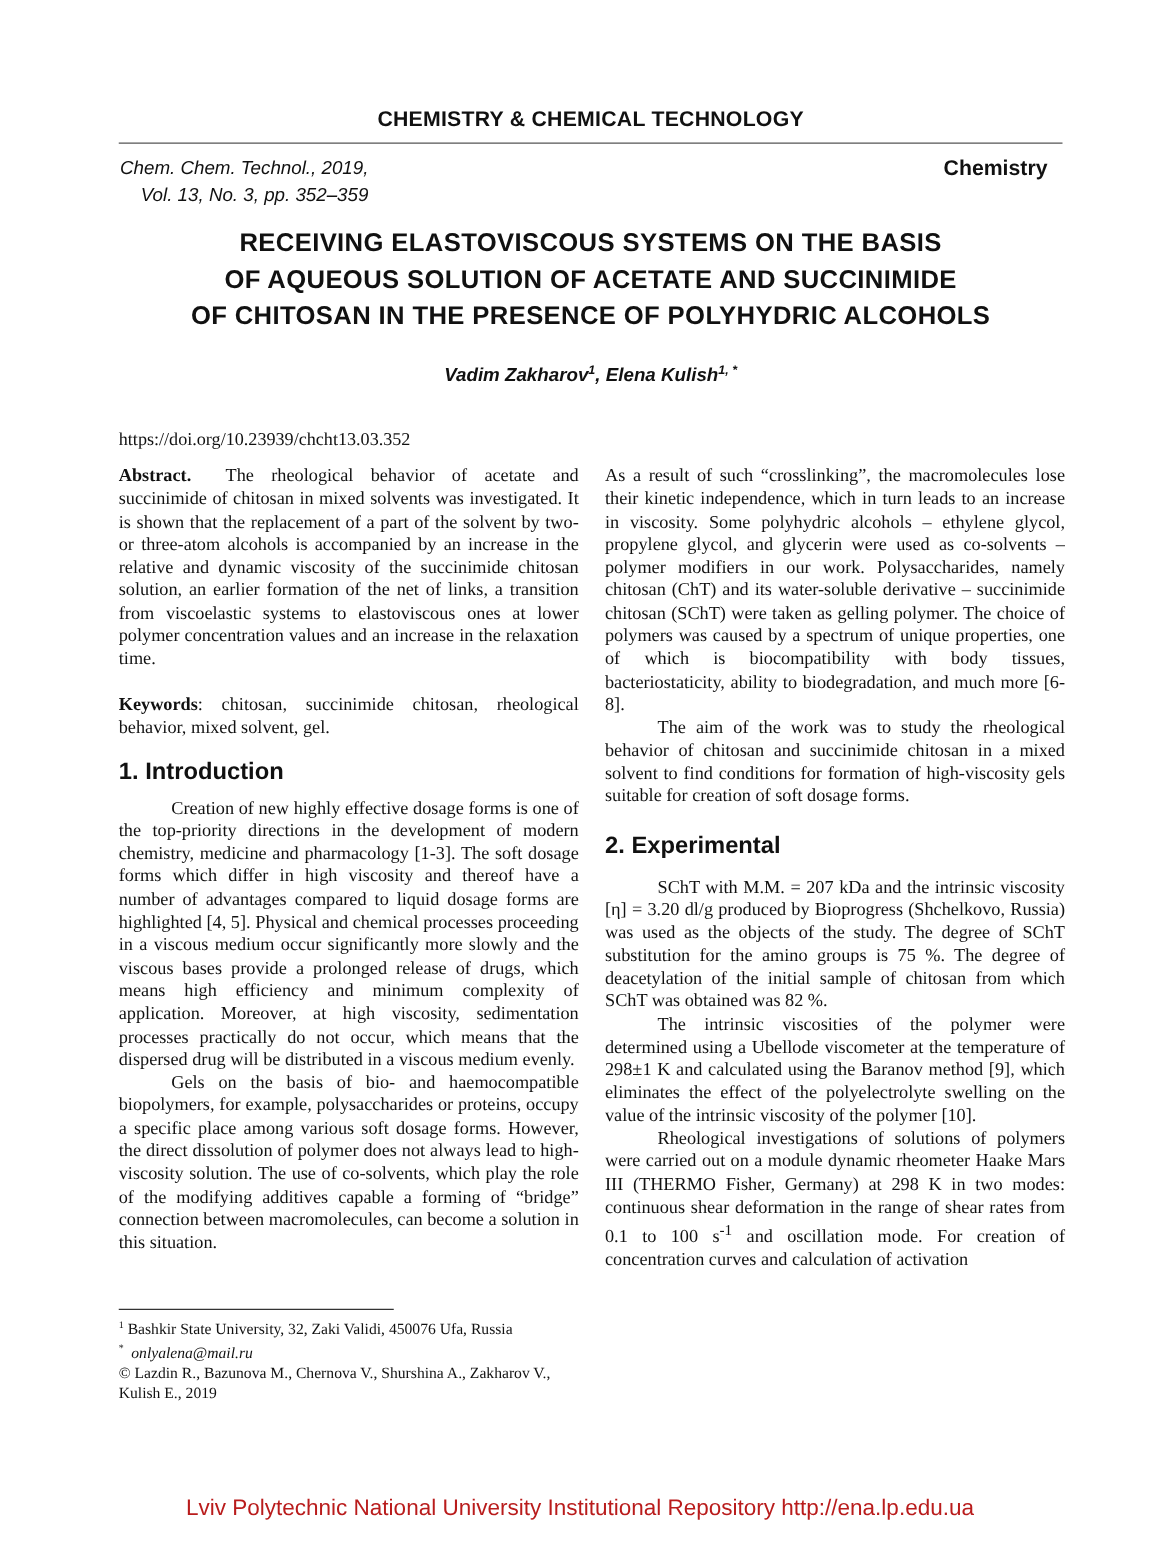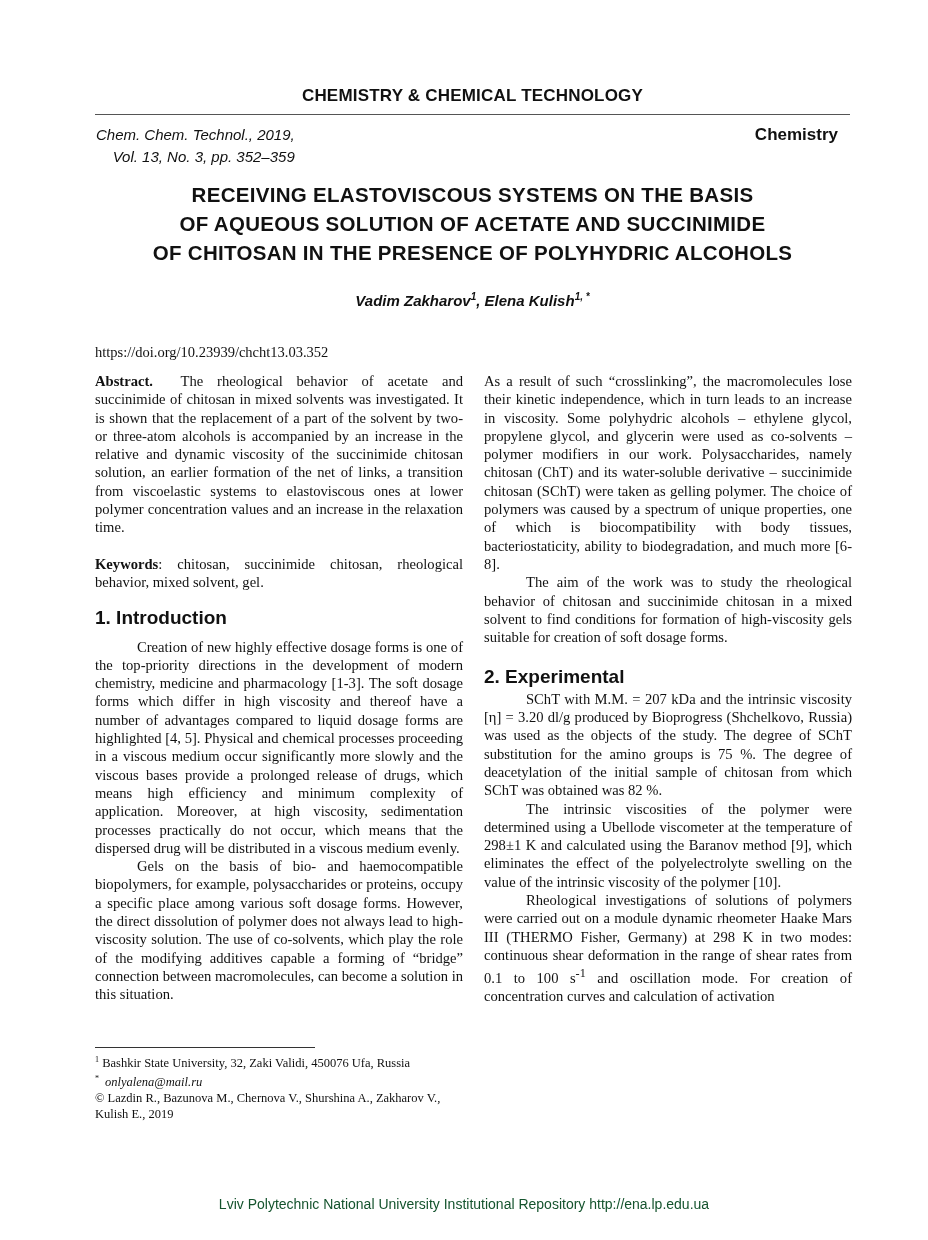--- a/index.html
+++ b/index.html
@@ -101,21 +101,21 @@
     .col p.indent { text-indent: 42px; }
     .gap-abs { height: 18px; }
     .section-heading {
       font-family: "Liberation Sans", sans-serif;
       font-weight: bold;
       font-size: 19px;
       margin: 18px 0 10px 0;
       text-align: left;
     }
     .section-heading.exp {
-      margin: 22px 0 3px 0;
+      margin: 22px 0 14px 0;
     }
     .footnote-rule {
       position: absolute;
       left: 95px;
       top: 1047px;
       width: 220px;
       border-top: 1px solid #333;
     }
     .footnotes {
       position: absolute;
@@ -128,22 +128,22 @@
     }
     .footnotes sup { font-size: 8px; }
     .footnotes .email { font-style: italic; padding-left: 6px; }
     .repository {
       position: absolute;
       left: 0;
       width: 928px;
       top: 1196px;
       text-align: center;
       font-family: "Liberation Sans", sans-serif;
-      font-size: 14px;
-      color: #14532d;
+      font-size: 18px;
+      color: #b91c1c;
     }
     b.lead { font-weight: bold; }
   </style>
 </head>
 <body>
 
 <div class="journal-header">CHEMISTRY &amp; CHEMICAL TECHNOLOGY</div>
 <div class="header-rule"></div>
 
 <div class="citation">

